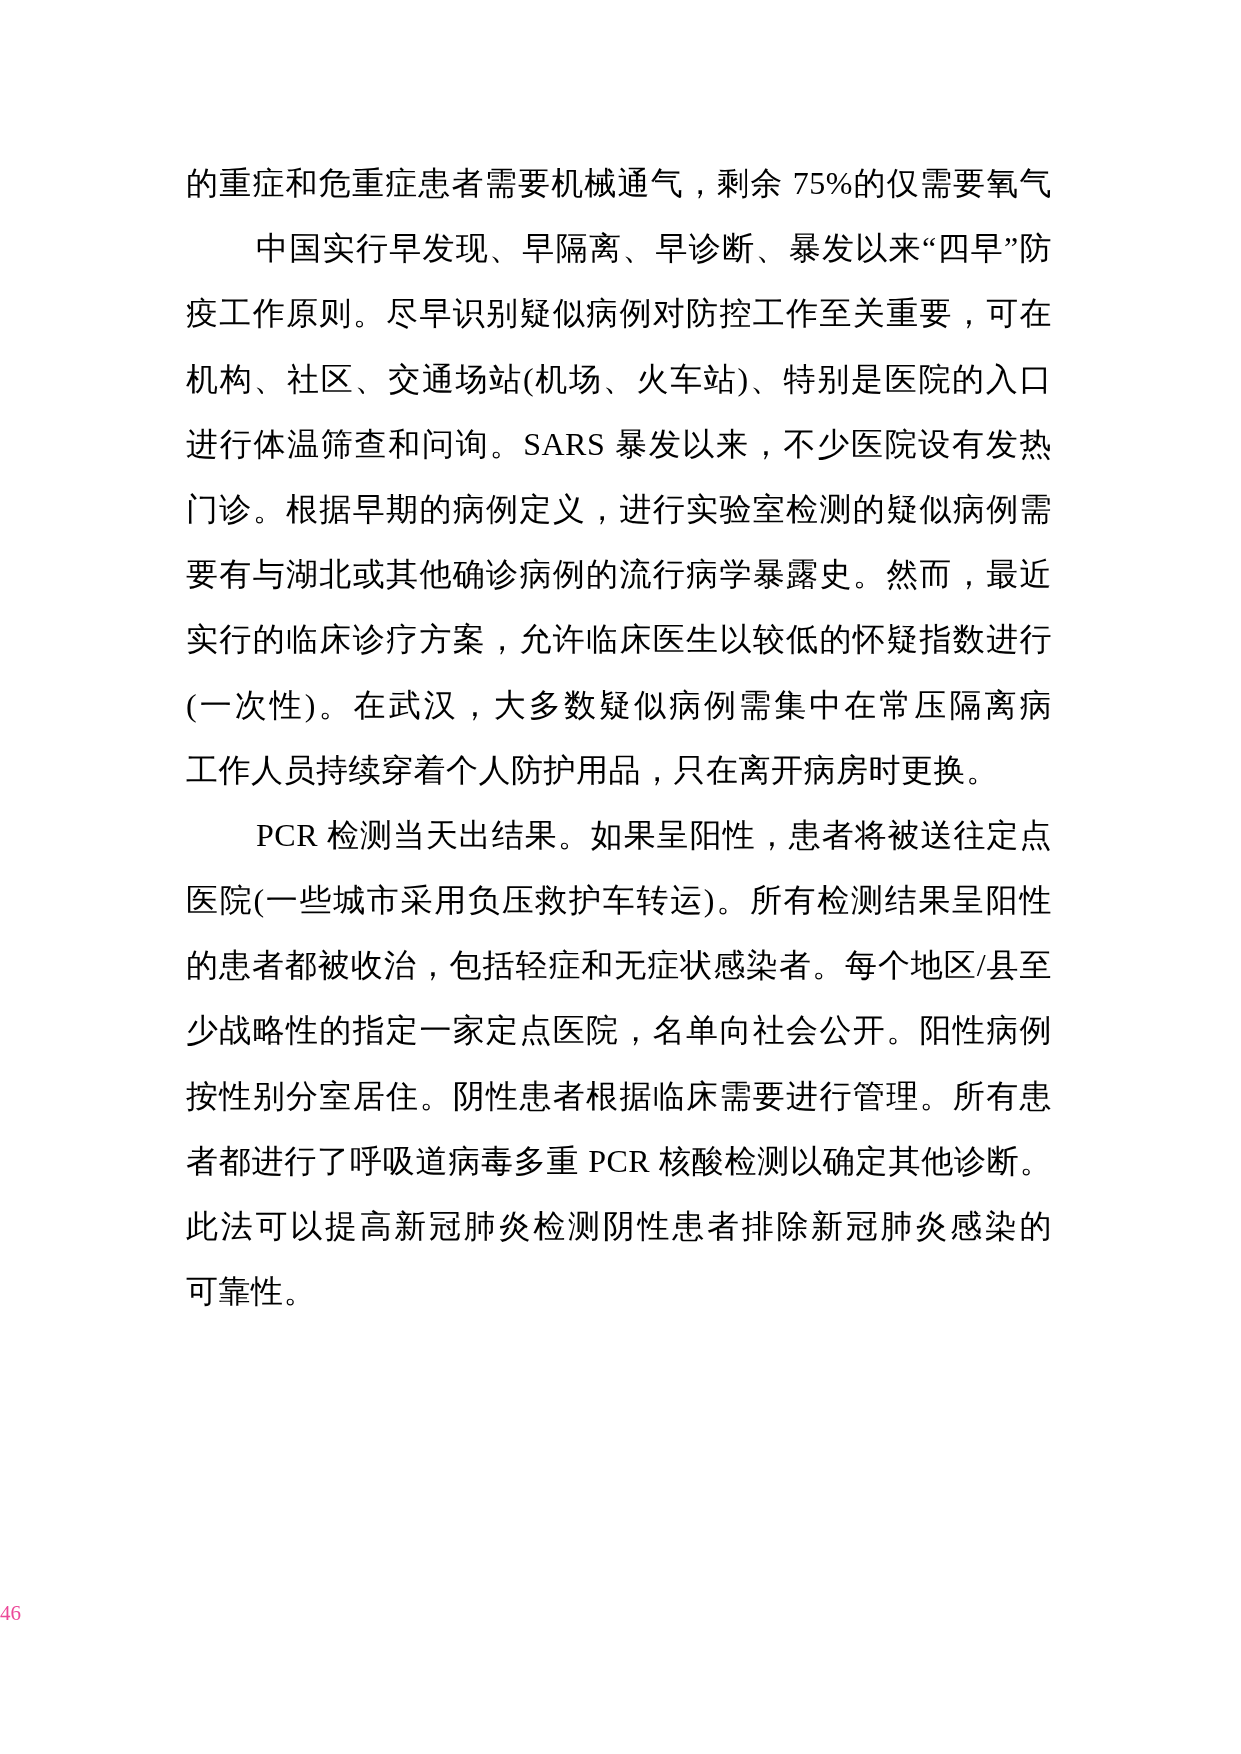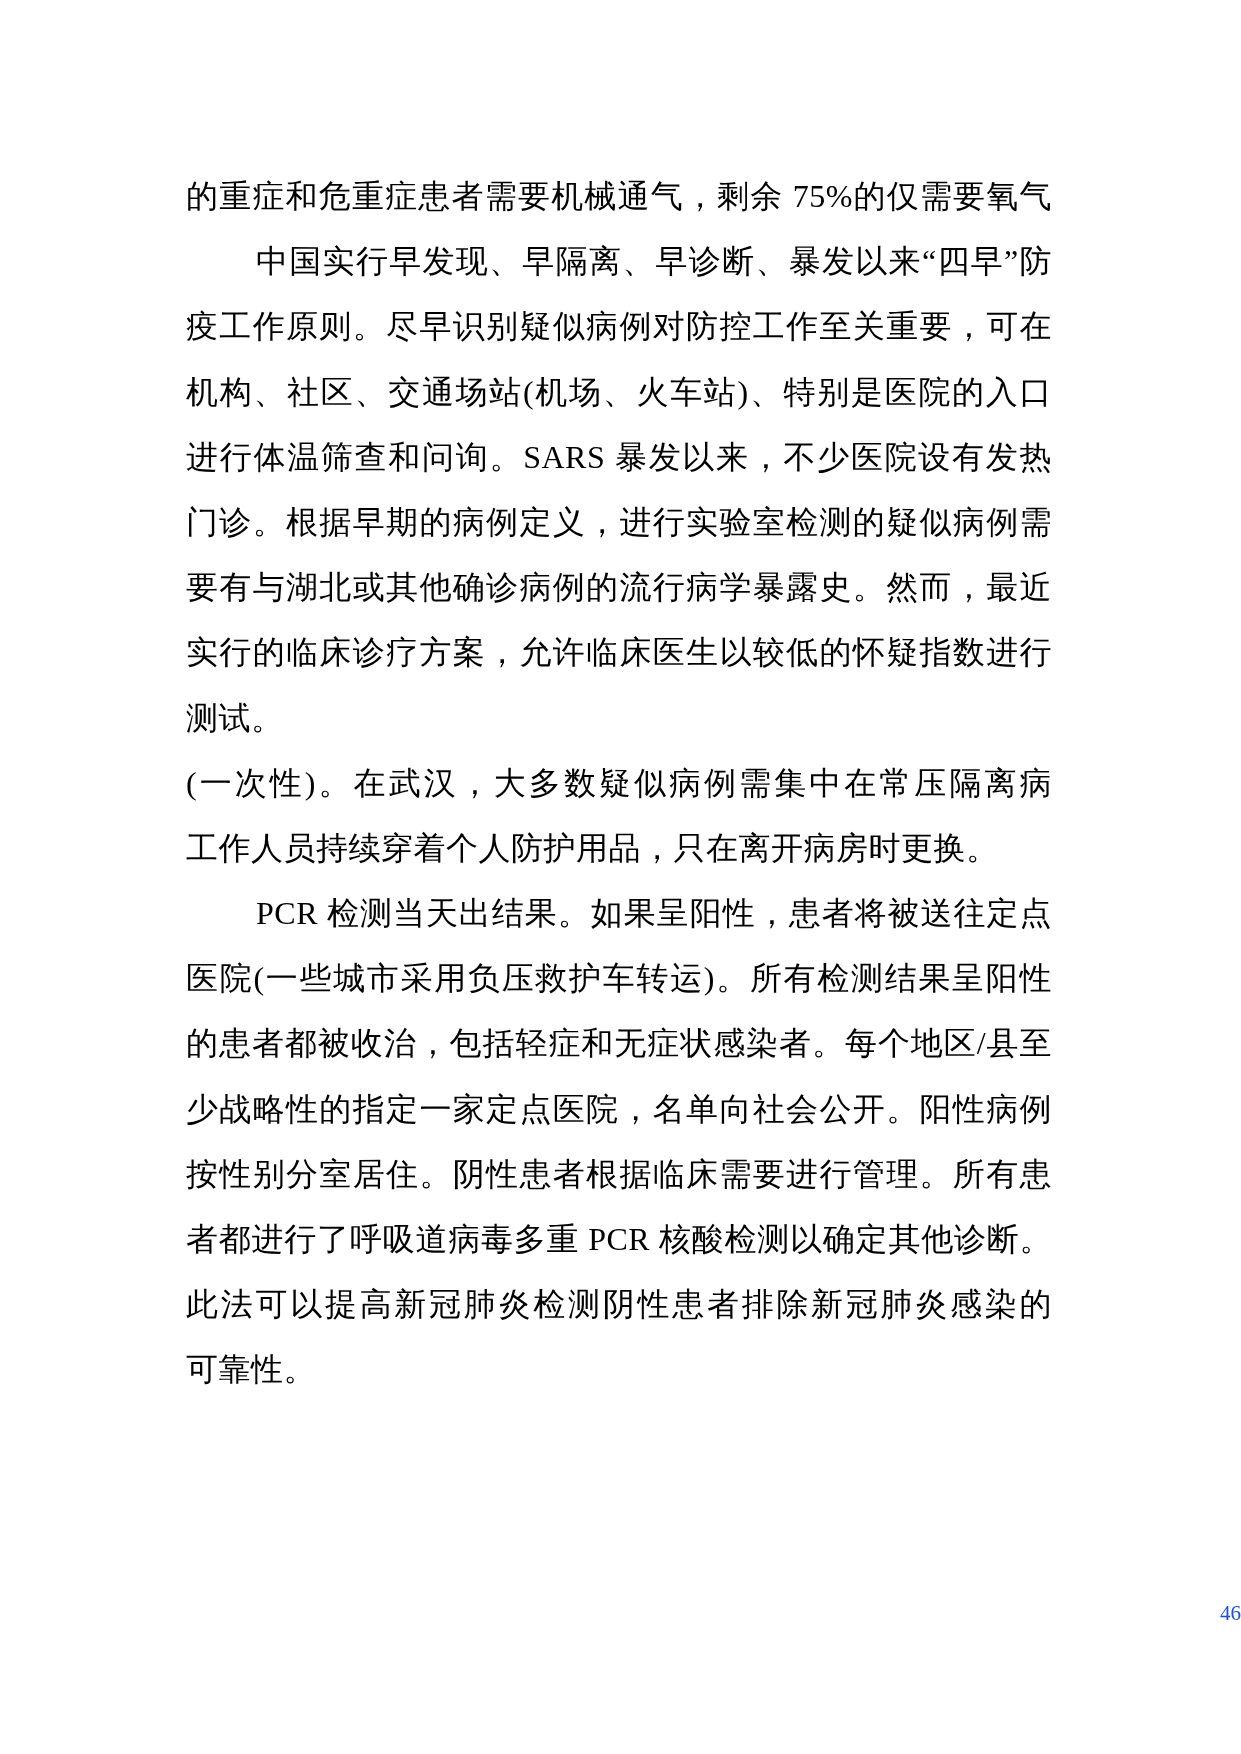--- a/index.html
+++ b/index.html
@@ -12,21 +12,21 @@
     width: 1241px;
     height: 1754px;
     background: #ffffff;
     font-family: "Liberation Serif", "DejaVu Serif", serif;
     color: #000000;
     overflow: hidden;
   }
   .textblock {
     position: absolute;
     left: 186px;
-    top: 164px;
+    top: 151px;
     width: 866px;
   }
   .line {
     height: 65.2px;
     line-height: 65.2px;
     font-size: 32px;
     text-align: justify;
     text-align-last: justify;
     text-justify: inter-character;
     overflow: hidden;
@@ -38,39 +38,38 @@
   .line.indent {
     padding-left: 70px;
   }
   .pagenum {
     position: absolute;
     top: 1596px;
     left: 0;
     width: 100%;
     height: 34px;
     line-height: 34px;
-    text-align: right;
+    text-align: left;
     font-size: 21px;
-    color: #1d4ed8;
+    color: #ec4899;
   }
 </style>
 </head>
 <body>
 
 <div class="page">
   <div class="textblock" id="textblock">
       <div class="line">的重症和危重症患者需要机械通气，剩余 75%的仅需要氧气</div>
       <div class="line indent">中国实行早发现、早隔离、早诊断、暴发以来“四早”防</div>
       <div class="line">疫工作原则。尽早识别疑似病例对防控工作至关重要，可在</div>
       <div class="line">机构、社区、交通场站(机场、火车站)、特别是医院的入口</div>
       <div class="line">进行体温筛查和问询。SARS 暴发以来，不少医院设有发热</div>
       <div class="line">门诊。根据早期的病例定义，进行实验室检测的疑似病例需</div>
       <div class="line">要有与湖北或其他确诊病例的流行病学暴露史。然而，最近</div>
       <div class="line">实行的临床诊疗方案，允许临床医生以较低的怀疑指数进行</div>
-      <div class="line end">测试。</div>
       <div class="line">(一次性)。在武汉，大多数疑似病例需集中在常压隔离病房。</div>
       <div class="line end">工作人员持续穿着个人防护用品，只在离开病房时更换。</div>
       <div class="line indent">PCR 检测当天出结果。如果呈阳性，患者将被送往定点</div>
       <div class="line">医院(一些城市采用负压救护车转运)。所有检测结果呈阳性</div>
       <div class="line">的患者都被收治，包括轻症和无症状感染者。每个地区/县至</div>
       <div class="line">少战略性的指定一家定点医院，名单向社会公开。阳性病例</div>
       <div class="line">按性别分室居住。阴性患者根据临床需要进行管理。所有患</div>
       <div class="line">者都进行了呼吸道病毒多重 PCR 核酸检测以确定其他诊断。</div>
       <div class="line">此法可以提高新冠肺炎检测阴性患者排除新冠肺炎感染的</div>
       <div class="line end">可靠性。</div>

